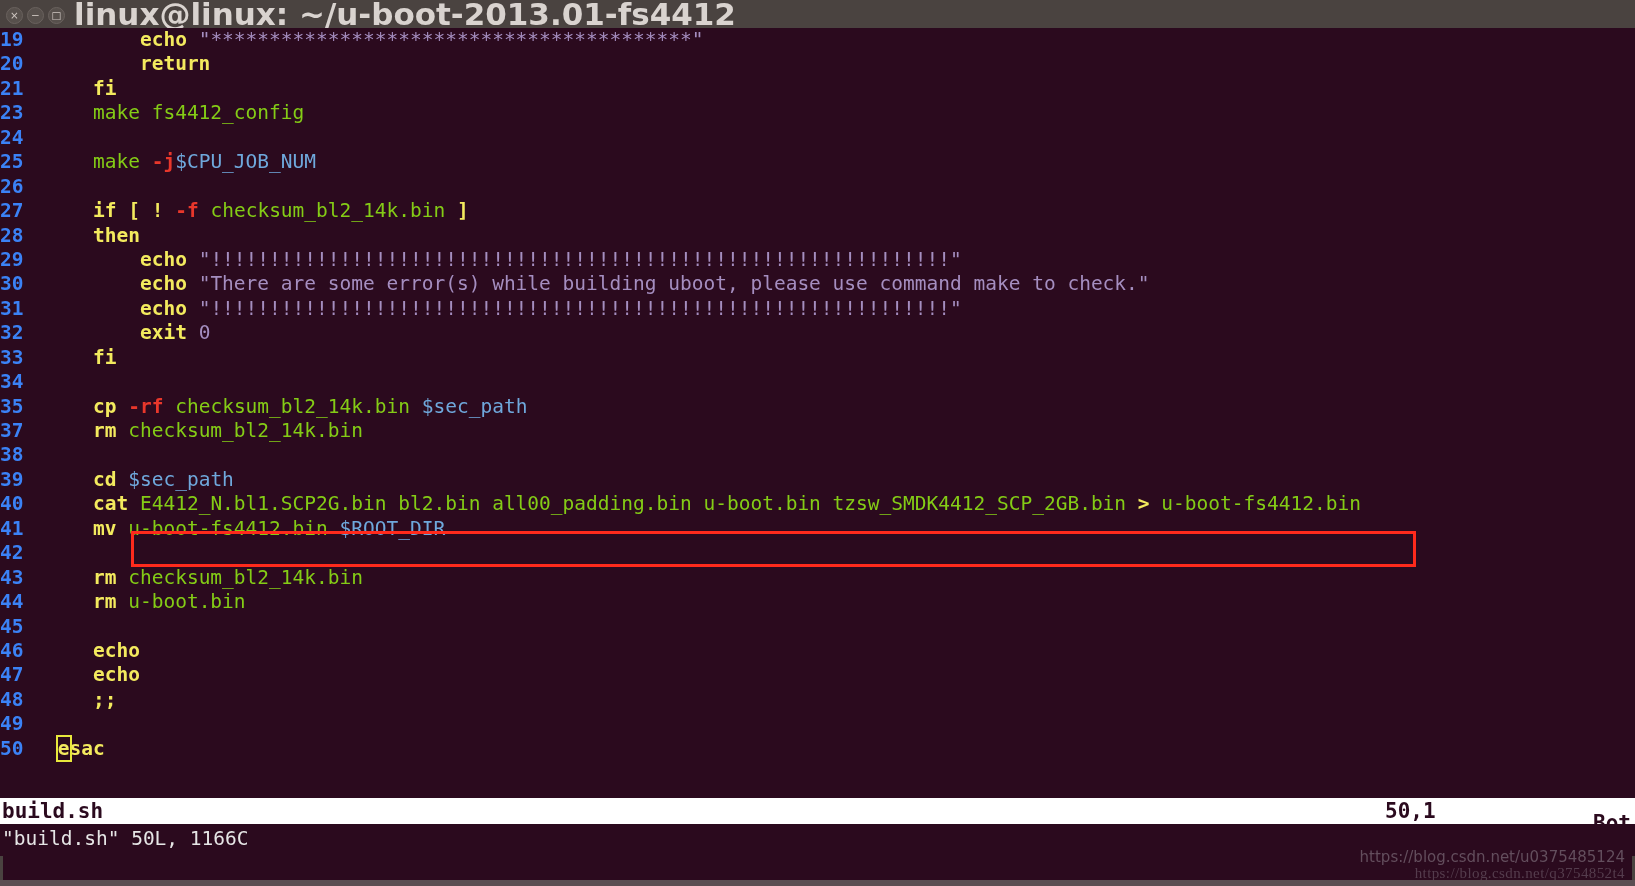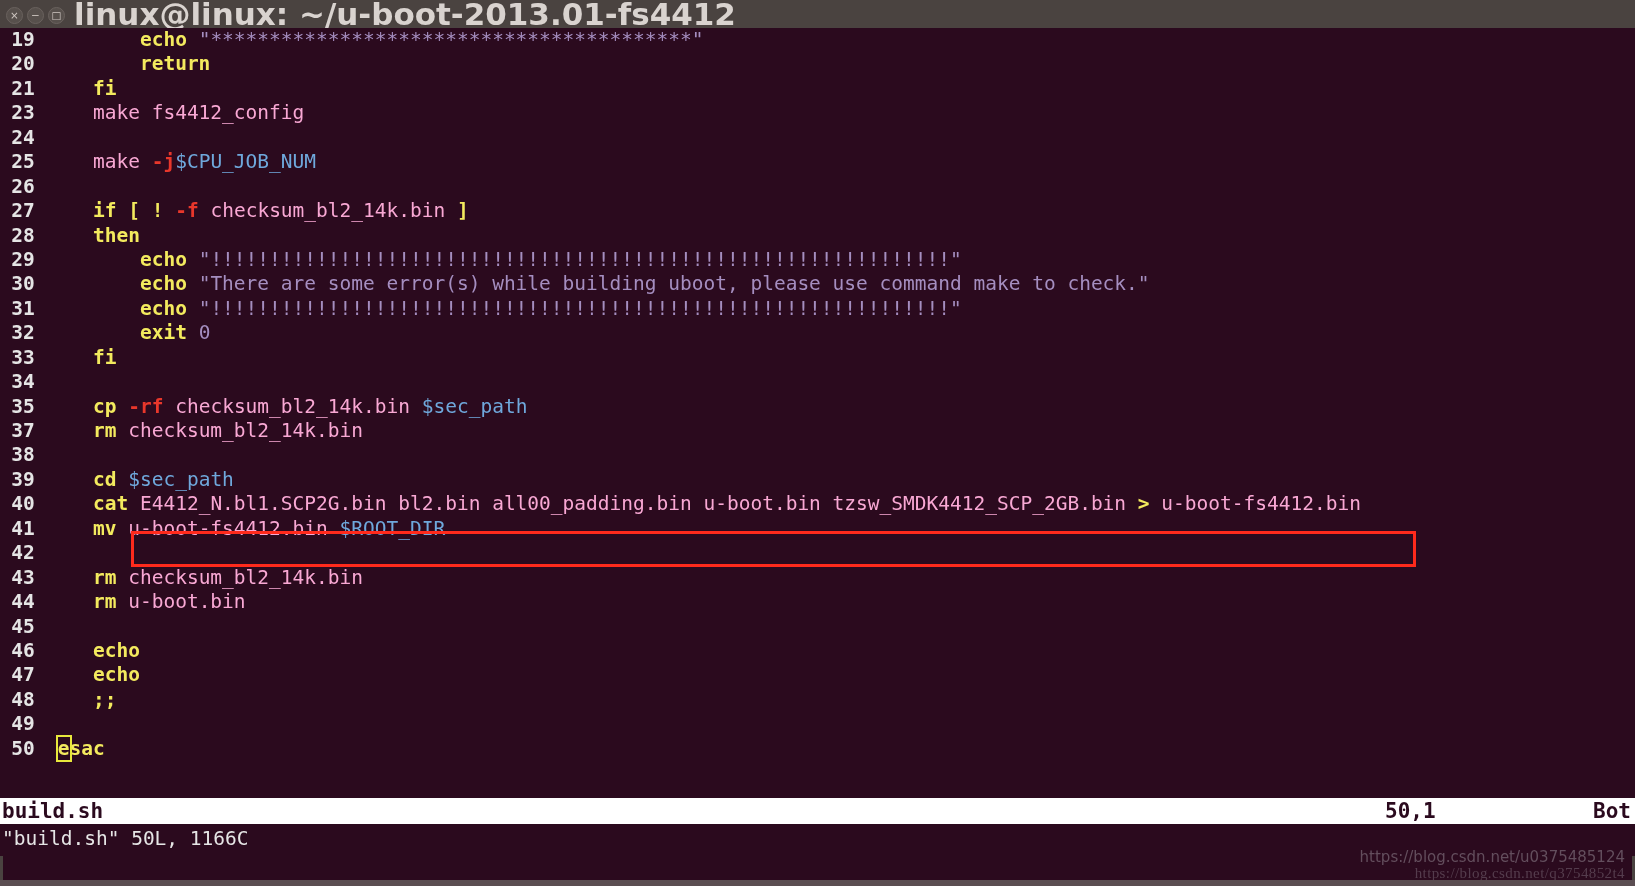--- a/index.html
+++ b/index.html
@@ -75,29 +75,29 @@
     position: relative;
     height: 24.45px;
     line-height: 24.45px;
     white-space: pre;
     font-size: 19.5px;
     letter-spacing: 0px;
   }
   .lnum {
     display: inline-block;
     width: 46px;
-    text-align: center;
-    color: #e5e5e5;
+    text-align: left;
+    color: #3b82f6;
     font-weight: bold;
   }
   .code { display: inline; text-align: center; }
 
   
   .kw   { color: #f3ea5e; font-weight: bold; }   
-  .plain{ color: #f9a8d4; }
+  .plain{ color: #84cc16; }
   .str  { color: #a58ec0; }                      
   .flag { color: #e8372b; font-weight: bold; }   
   .var  { color: #6fa8dc; font-weight: normal; }   
   .num  { color: #a58ec0; }                      
   .redir{ color: #f3ea5e; font-weight: bold; }   
 
   
   .cursor-box {
     outline: 2px solid #e8e83c;
     outline-offset: 0px;
@@ -125,21 +125,21 @@
     height: 26px;
     background: #ffffff;
     color: #2b0a1e;
     font-size: 21px;
     line-height: 26px;
     font-weight: bold;
     white-space: pre;
   }
   #status-file  { position:absolute; left: 2px;   top: 0; }
   #status-pos   { position:absolute; left: 1385px; top: 0; }
-  #status-scroll{ position:absolute; right: 4px;  top: 0; }
+  #status-scroll{ position:absolute; right: 4px;  top: 12px; }
 
   #cmdline {
     position: absolute;
     left: 0;
     top: 824px;
     width: 1635px;
     height: 32px;
     background: #2b0a1e;
     color: #e6e6e6;
     font-size: 19.5px;

